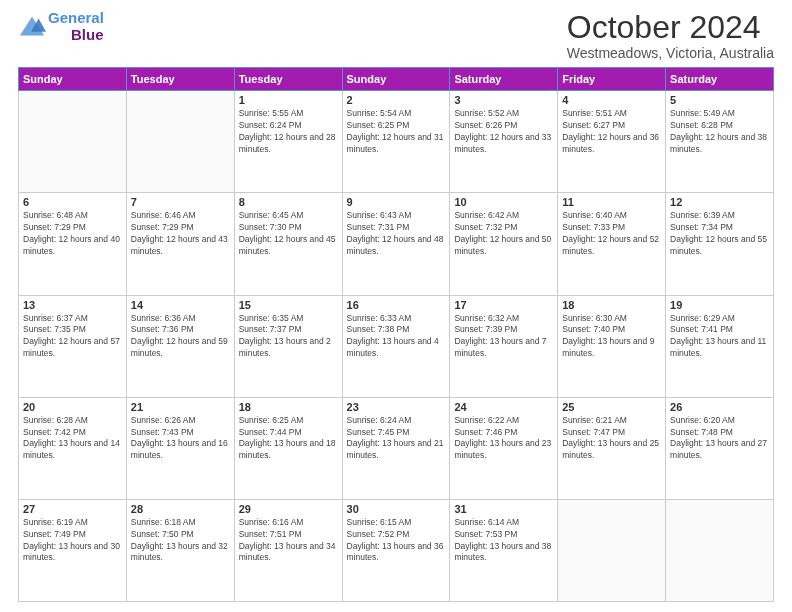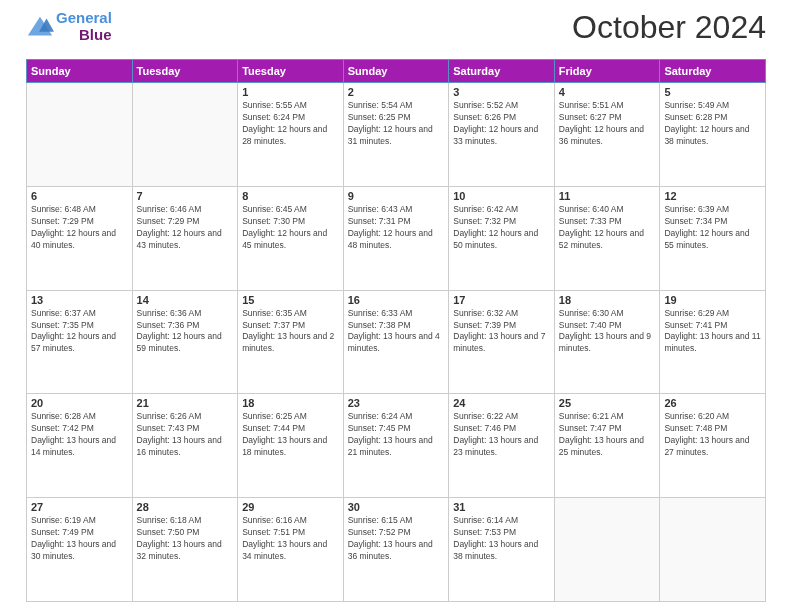--- a/index.html
+++ b/index.html
@@ -6,24 +6,23 @@
     body {
       font-family: Arial, sans-serif;
       background: #fff;
       width: 792px;
       height: 612px;
       overflow: hidden;
     }
     .page {
       width: 792px;
       height: 612px;
-      padding: 10px 26px;
+      padding: 10px 18px;
       display: flex;
       flex-direction: column;
-      gap: 8px;
     }
     .header {
       display: flex;
       align-items: flex-start;
       justify-content: space-between;
       margin-bottom: 6px;
     }
     .logo {
       display: flex;
       align-items: center;
@@ -111,20 +110,21 @@
         <polygon points="15,4 28,24 2,24" fill="#4a90d9" opacity="0.8"></polygon>
         <polygon points="22,6 30,20 14,20" fill="#3a7abf" opacity="0.9"></polygon>
       </svg>
       <div class="logo-text">
         <div><span>General</span></div>
         <div style="color:#701a75;margin-left:23px;">Blue</div>
       </div>
     </div>
     <div class="title-block">
       <div class="main-title">October 2024</div>
+      <div class="subtitle">Westmeadows, Victoria, Australia</div>
     </div>
   </div>
 
   <table class="calendar">
     <thead>
       <tr>
 
       <th>Sunday</th>
           <th>Tuesday</th>
           <th>Tuesday</th>

